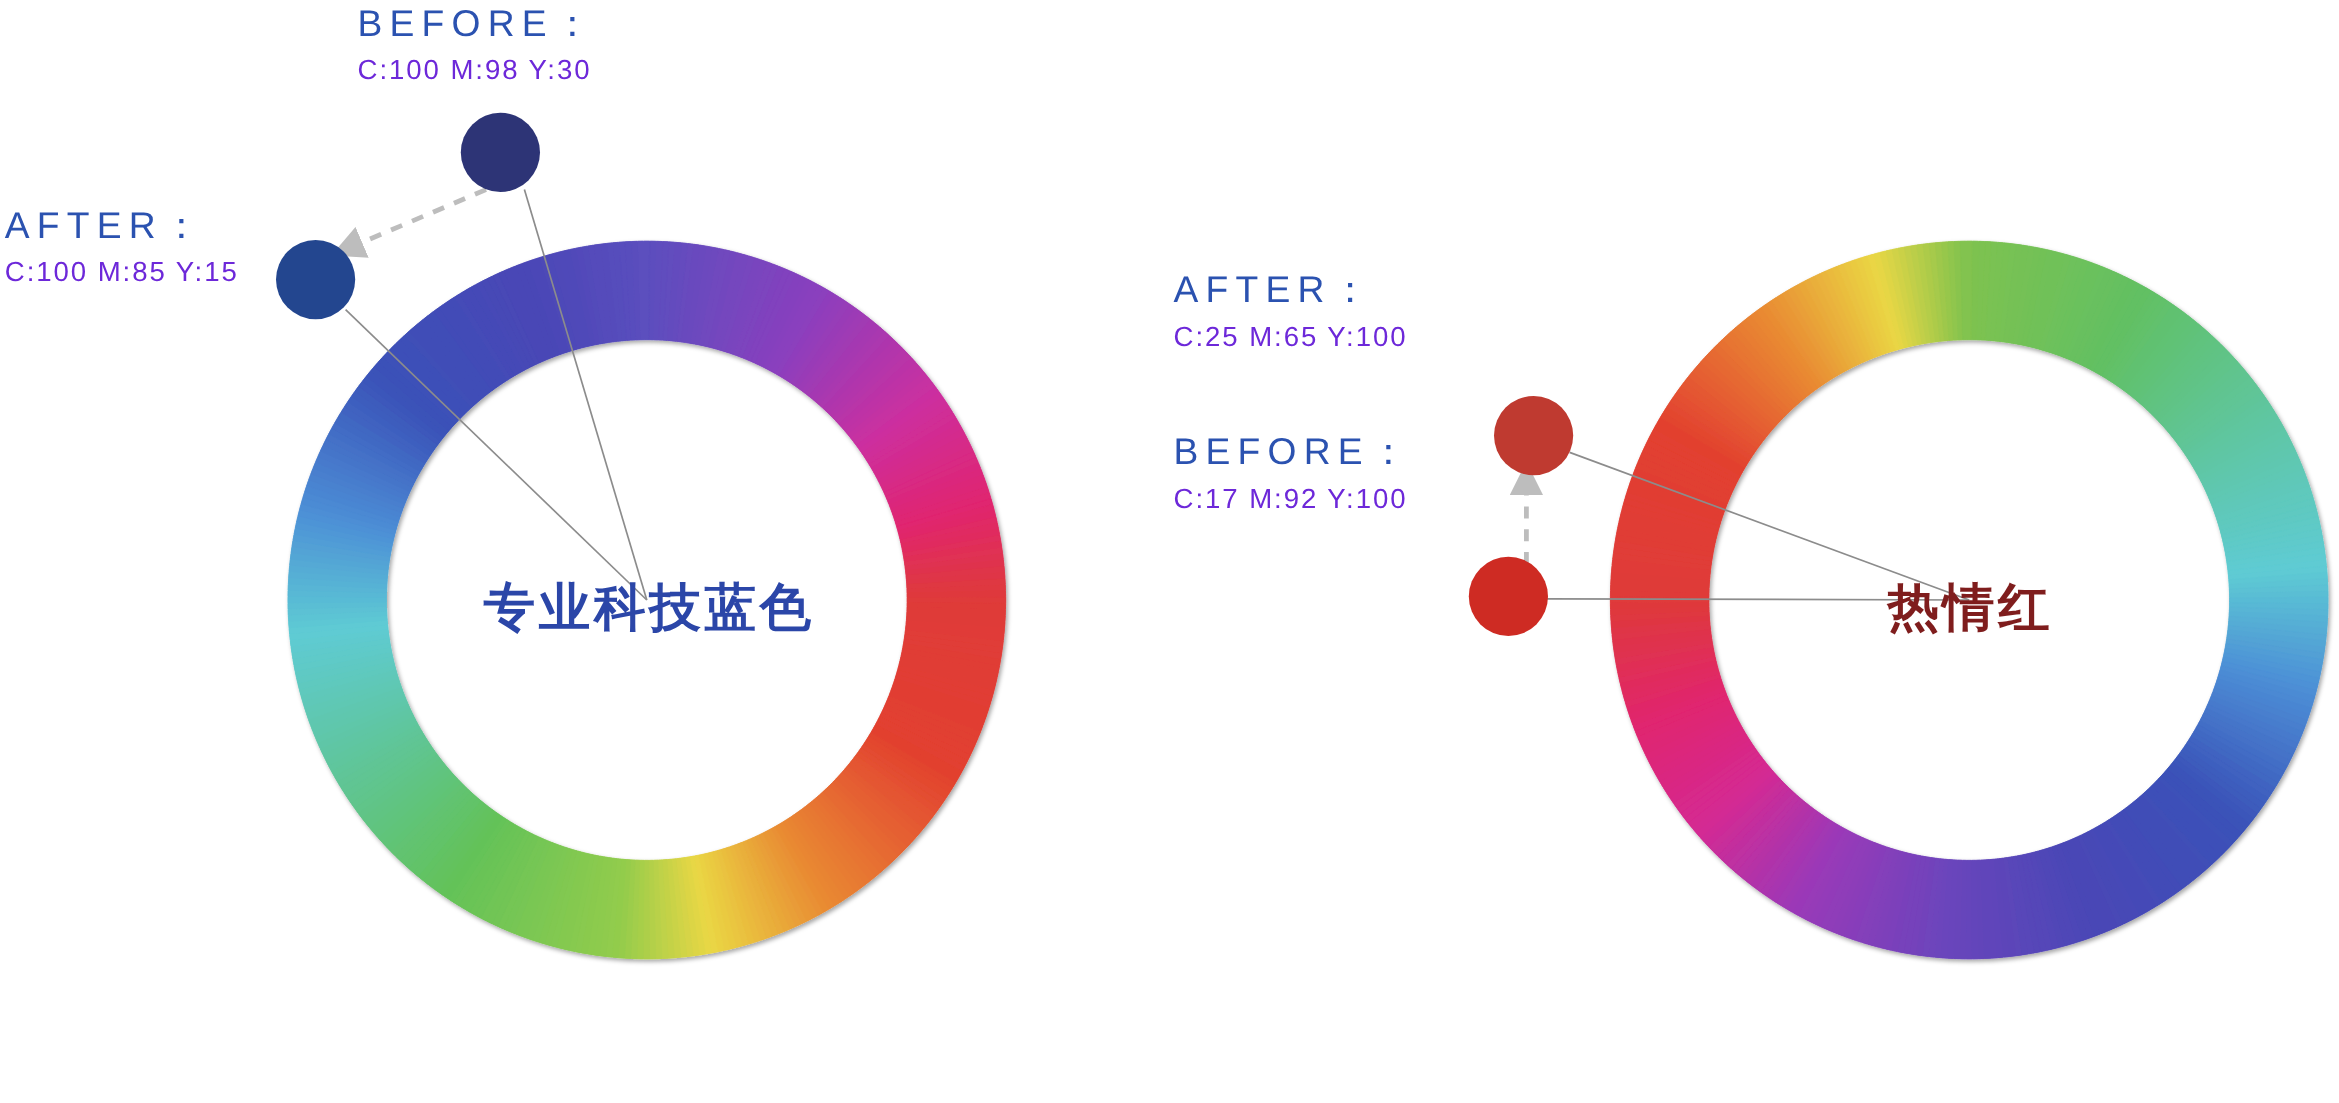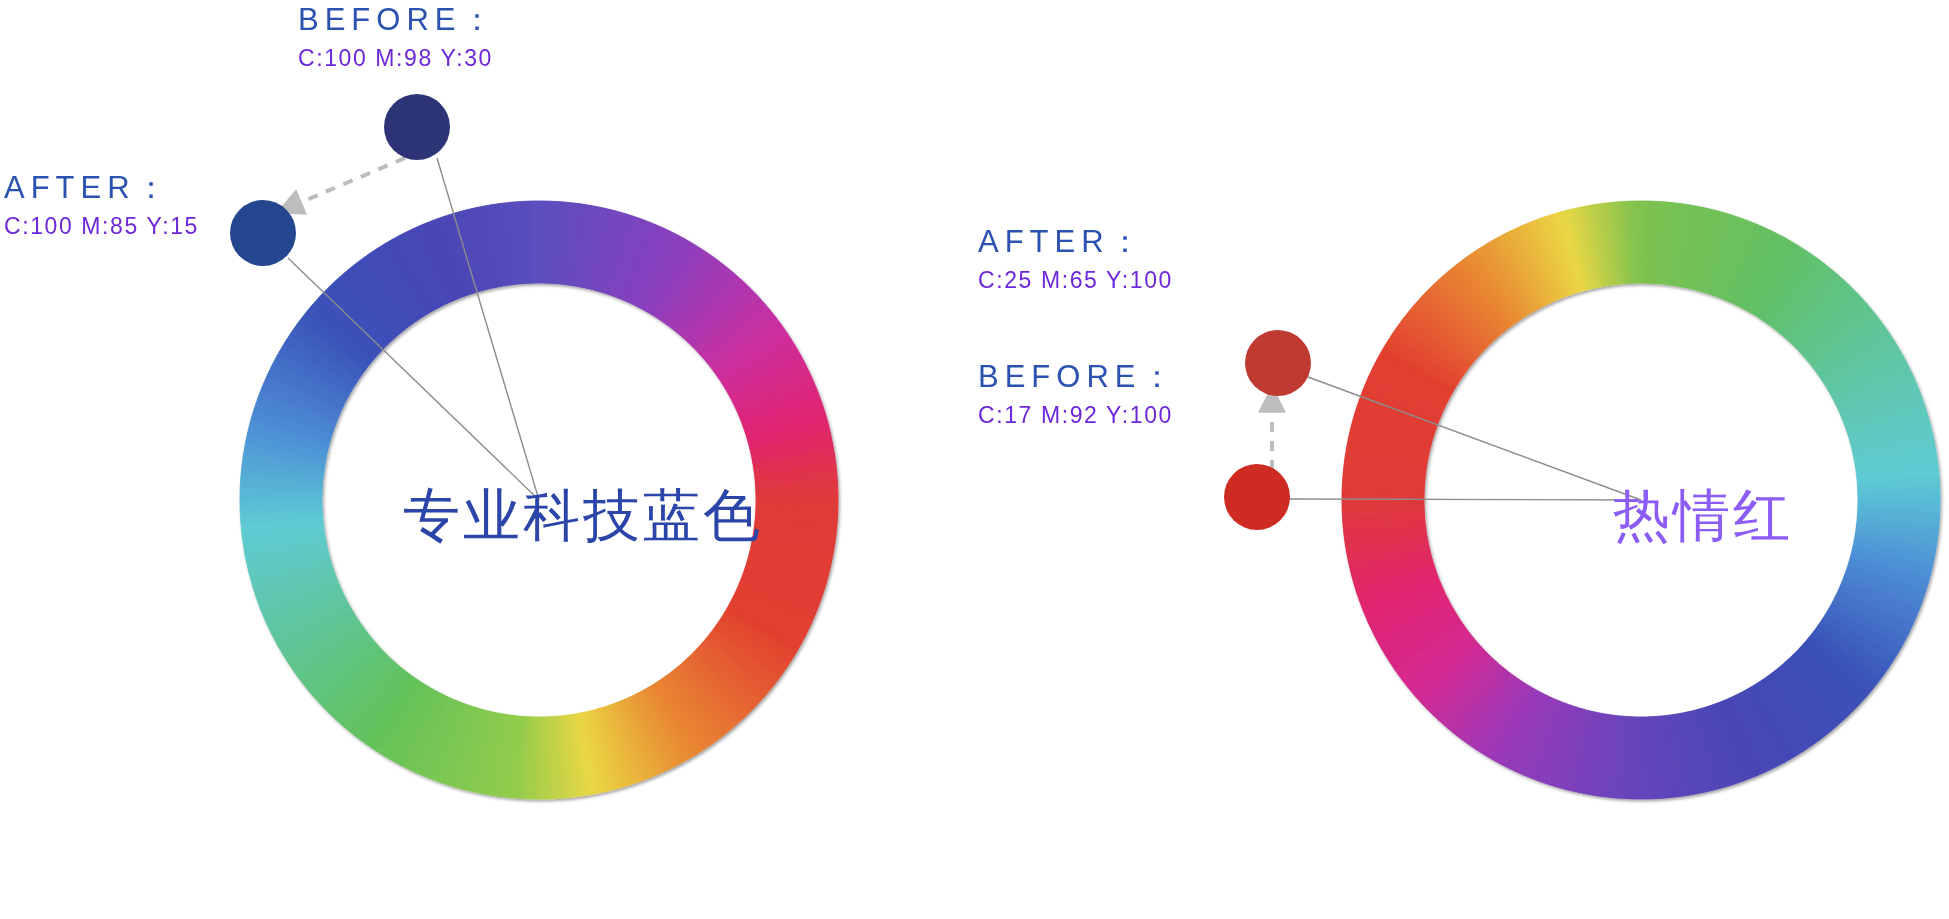--- a/index.html
+++ b/index.html
@@ -26,26 +26,27 @@
     font-weight:400;
     letter-spacing:1.6px;
     color:#6d28d9;
     line-height:1.25;
     margin-top:5px;
   }
 
   .center-text{
     position:absolute;
     white-space:nowrap;
-    font-size:57px;
+    font-size:43px;
     letter-spacing:3px;
     font-family:"DejaVu Sans","Liberation Sans",sans-serif;
+    font-weight:bold;
   }
   .center-blue{color:#2b46a8;}
-  .center-red{color:#8b5cf6;margin-left:40px;}
+  .center-red{color:#7f1d1d;}
 </style>
 </head>
 <body>
 
 <div id="stage">
 
   <svg id="art" viewBox="0 0 1949 919">
     <defs>
       <marker id="arrowhead" markerWidth="7" markerHeight="7" refX="3.2" refY="3.5" orient="auto" markerUnits="strokeWidth">
         <path d="M0,0 L7,3.5 L0,7 z" fill="#bdbdbd"></path>

